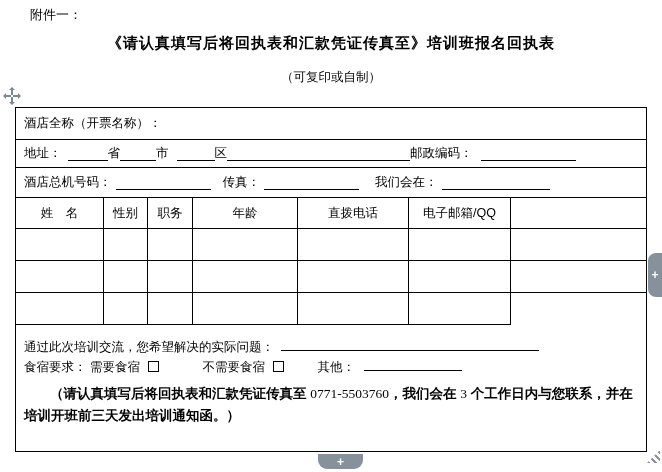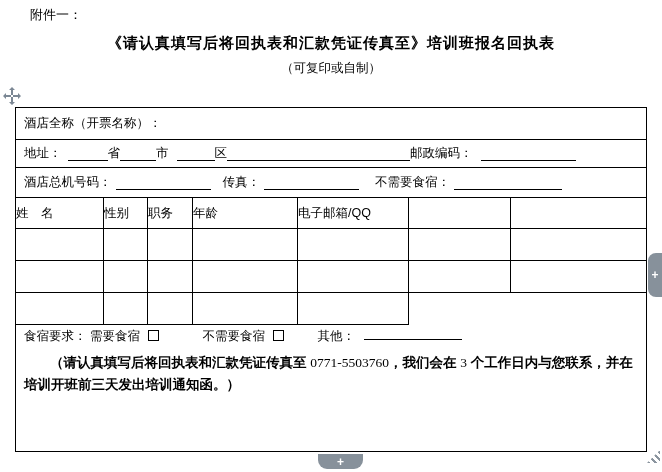--- a/index.html
+++ b/index.html
@@ -13,21 +13,21 @@
   }
   .attachment-label {
     position: absolute; left: 30px; top: 6px;
     font-size: 13px;
   }
   .doc-title {
     position: absolute; left: 0; top: 34px; width: 662px;
     text-align: center; font-size: 15px; font-weight: bold; letter-spacing: 1px;
   }
   .doc-subtitle {
-    position: absolute; left: 0; top: 60px; width: 662px;
+    position: absolute; left: 0; top: 69px; width: 662px;
     text-align: center; font-size: 12.5px;
   }
   
   .form-table {
     position: absolute; left: 15px; top: 107px;
     width: 632px; height: 345px;
     border: 1px solid #000;
     font-size: 12.5px;
   }
   .trow {
@@ -46,21 +46,21 @@
   }
   
   .agrid {
     display: grid;
     grid-template-columns: 88px 44px 45px 105px 111px 102px auto;
     grid-template-rows: 31px 32px 32px 32px;
   }
   .agrid .cell { border-right: 1px solid #000; border-bottom: 1px solid #000; }
   .agrid .cell:nth-child(7n) { border-right: none; }
   .agrid .hcell {
-    text-align: left; line-height: 30px; font-size: 12.5px;
+    text-align: center; line-height: 30px; font-size: 12.5px;
   }
   
   .bottom-block { padding: 0 8px; }
   .p-question { margin-top: 11px; white-space: nowrap; }
   .p-board    { margin-top: 0; white-space: nowrap; }
   .cbx {
     display: inline-block; width: 11px; height: 11px;
     border: 1px solid #000; vertical-align: -1px; margin-left: 5px;
   }
   .gap36 { display: inline-block; width: 36px; }
@@ -134,29 +134,30 @@
     <span class="blank" style="width:183px"></span>
     <span>邮政编码：</span>
     <span class="blank" style="width:95px;margin-left:8px"></span>
   </div>
 
   <div class="trow row-phones">
     <span>酒店总机号码：</span>
     <span class="blank" style="width:95px;margin-left:4px"></span>
     <span style="margin-left:12px">传真：</span>
     <span class="blank" style="width:95px;margin-left:4px"></span>
-    <span style="margin-left:16px">不需要食宿：</span>
+    <span style="margin-left:16px">我们会在：</span>
     <span class="blank" style="width:108px;margin-left:4px"></span>
   </div>
 
   <div class="agrid">
       <div class="cell hcell">姓　名</div>
       <div class="cell hcell">性别</div>
       <div class="cell hcell">职务</div>
       <div class="cell hcell">年龄</div>
+      <div class="cell hcell">直拨电话</div>
       <div class="cell hcell">电子邮箱/QQ</div>
       <div class="cell dcell"></div>
       <div class="cell dcell"></div>
       <div class="cell dcell"></div>
       <div class="cell dcell"></div>
       <div class="cell dcell"></div>
       <div class="cell dcell"></div>
       <div class="cell dcell"></div>
       <div class="cell dcell"></div>
       <div class="cell dcell"></div>
@@ -168,20 +169,24 @@
       <div class="cell dcell"></div>
       <div class="cell dcell"></div>
       <div class="cell dcell"></div>
       <div class="cell dcell"></div>
       <div class="cell dcell"></div>
       <div class="cell dcell"></div>
       <div class="cell dcell"></div>
     </div>
 
   <div class="bottom-block">
+    <div class="p-question">
+      <span>通过此次培训交流，您希望解决的实际问题：</span>
+      <span class="blank" style="width:258px;margin-left:4px"></span>
+    </div>
 
     <div class="p-board">
       <span>食宿要求：</span>
       <span>需要食宿</span>
       <span class="cbx"></span>
       <span class="gap36"></span>
       <span>不需要食宿</span>
       <span class="cbx"></span>
       <span class="gap26"></span>
       <span>其他：</span>

